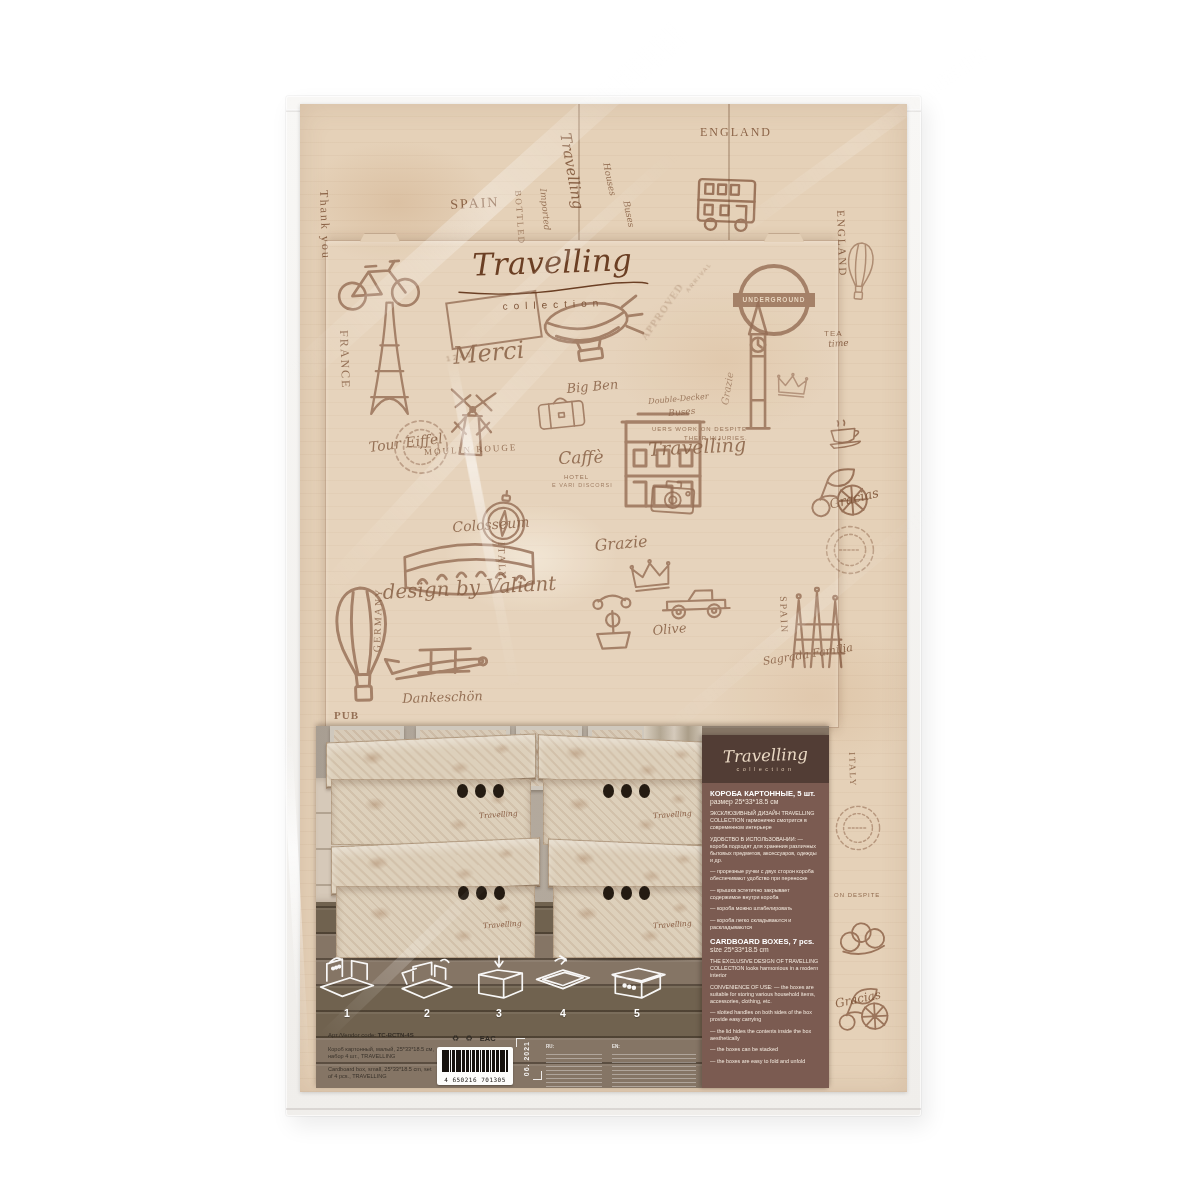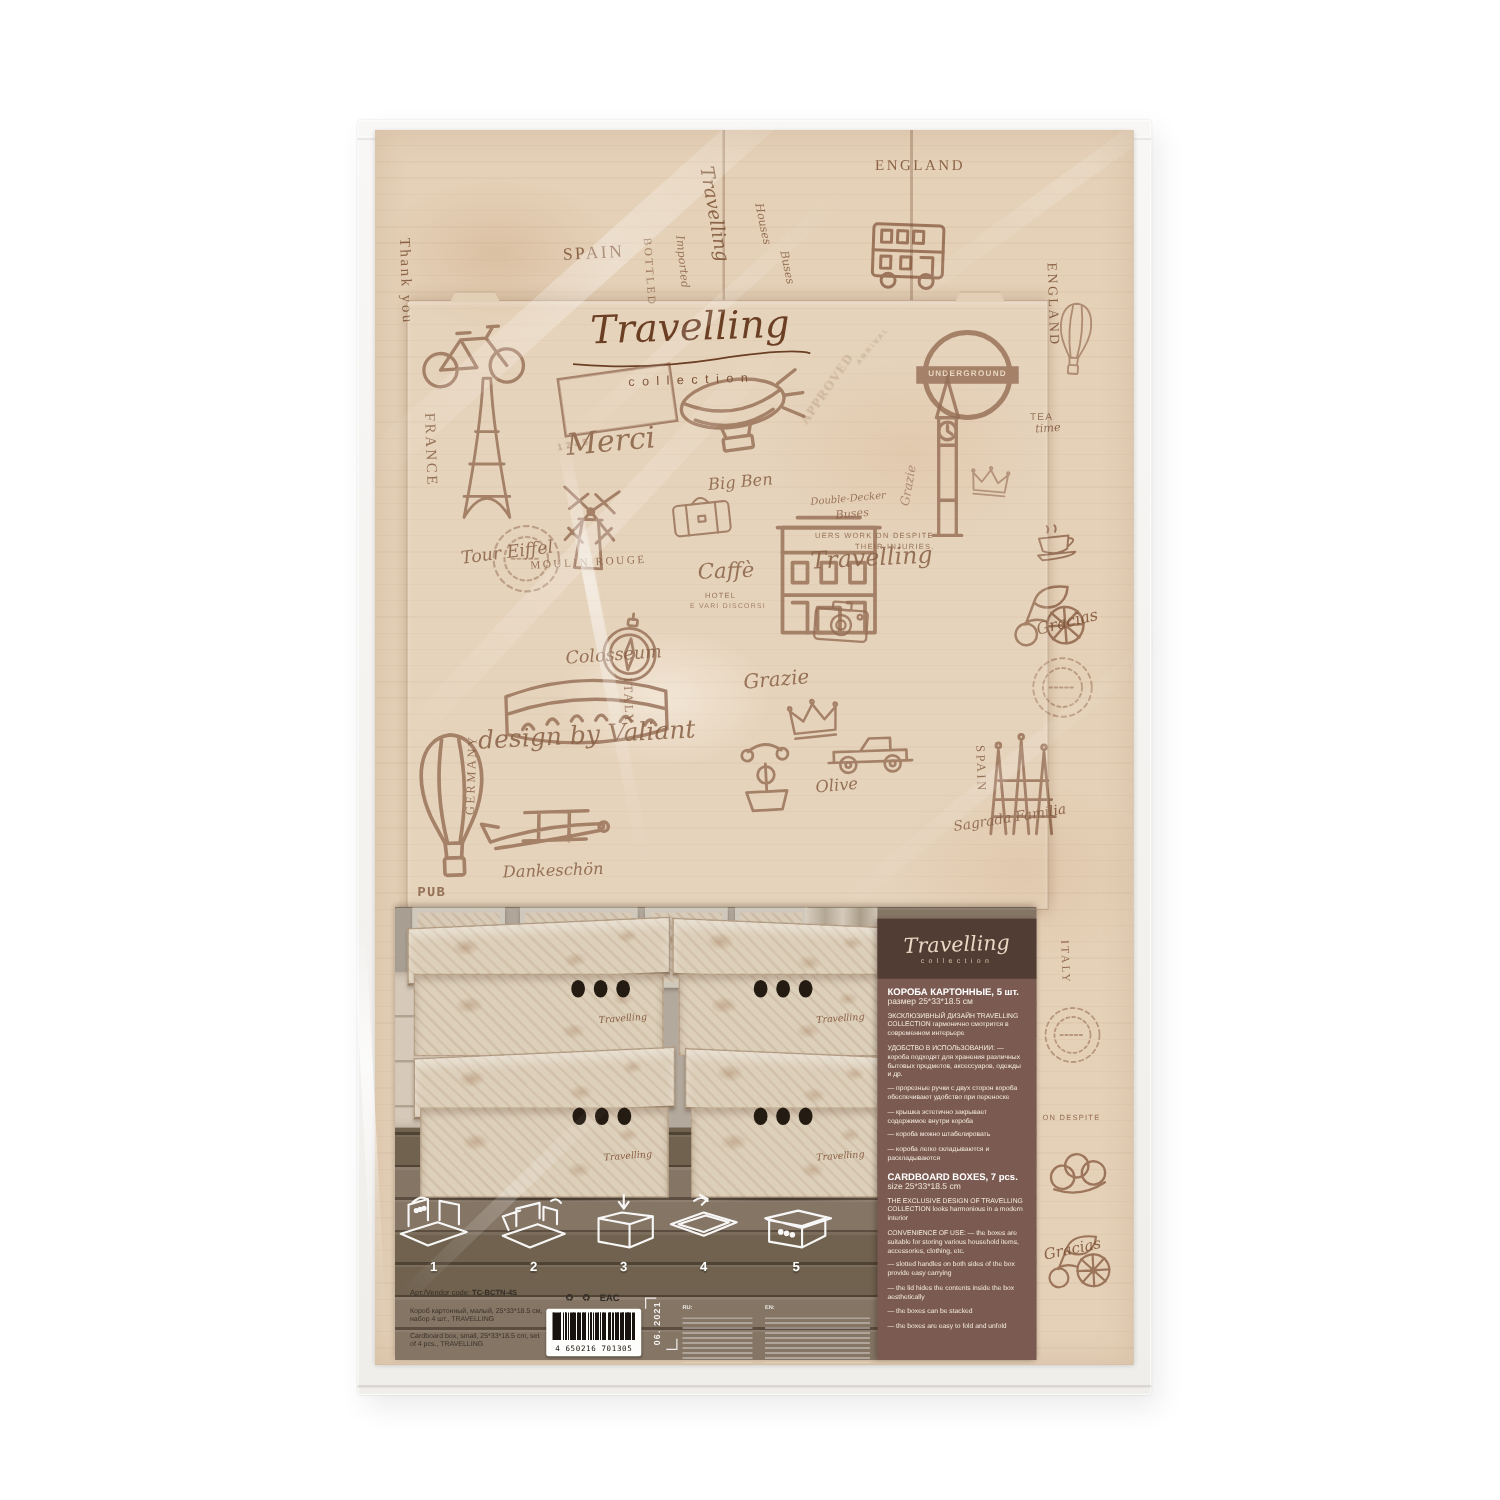--- a/index.html
+++ b/index.html
@@ -19,21 +19,21 @@
       radial-gradient(180px 120px at 70% 26%, rgba(203,162,117,.24), transparent 62%),
       radial-gradient(140px 90px at 38% 46%, rgba(255,250,240,.5), transparent 62%),
       radial-gradient(170px 120px at 85% 60%, rgba(199,156,112,.22), transparent 62%),
       radial-gradient(150px 110px at 20% 72%, rgba(208,170,128,.25), transparent 62%),
       radial-gradient(130px 90px at 60% 86%, rgba(255,248,236,.4), transparent 62%),
       repeating-linear-gradient(0deg, rgba(139,95,60,.05) 0 1px, transparent 1px 13px);
     box-shadow:inset 0 0 28px rgba(120,80,50,.14), 0 1px 4px rgba(0,0,0,.16);}
   .pw{position:absolute;color:#7c5134;white-space:nowrap;transform-origin:left top;line-height:1;}
   .pw.script{font-family:"DejaVu Serif",serif;font-style:italic;}
   .pw.caps{font-family:"Liberation Serif",serif;letter-spacing:2px;}
-  .pw.caps-bold{font-family:Liberation Mono, monospace;font-weight:bold;letter-spacing:1px;text-align:center;}
+  .pw.caps-bold{font-family:Liberation Serif, serif;font-weight:bold;letter-spacing:1px;text-align:center;}
   .pw.sans{font-family:"Liberation Sans",sans-serif;letter-spacing:1px;}
   .motif{position:absolute;stroke:#8a5f45;fill:none;stroke-width:3;stroke-linecap:round;stroke-linejoin:round;}
   
   .seam{position:absolute;background:rgba(110,73,48,.30);}
   .front-panel{position:absolute;left:25px;top:136px;width:512px;height:486px;
     background:rgba(250,240,224,.10);
     border:1px solid rgba(120,80,50,.30);
     box-shadow:0 -5px 9px rgba(120,80,50,.16), 0 4px 9px rgba(90,60,40,.10), inset 0 2px 4px rgba(255,255,255,.25);}
   .notch{position:absolute;top:-8px;width:46px;height:8px;background:#e3cfb6;
     border:1px solid rgba(120,80,50,.30);border-bottom:none;

